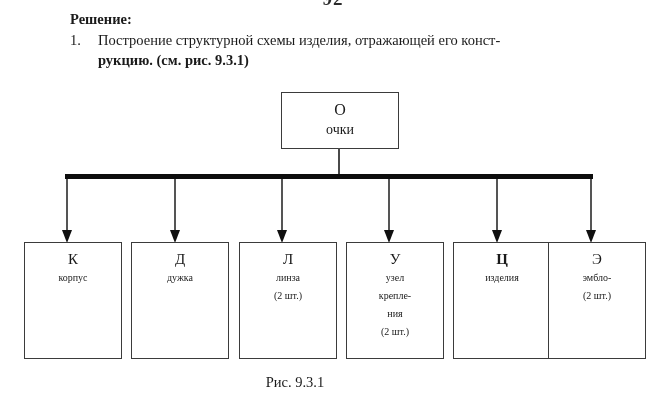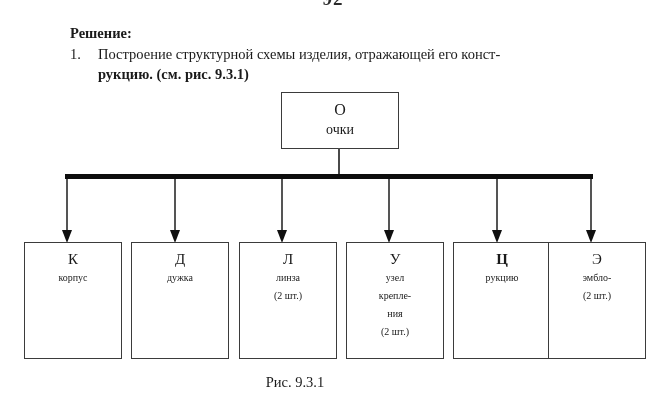--- a/index.html
+++ b/index.html
@@ -34,21 +34,21 @@
     font-size: 19px;
     font-weight: bold;
     color: #2b2b2b;
     letter-spacing: 1px;
   }
 
   
   #text-block {
     position: absolute;
     left: 70px;
-    top: 24px;
+    top: 10px;
     width: 560px;
   }
   .heading {
     font-size: 14.5px;
     font-weight: bold;
     line-height: 18px;
     margin: 0 0 2px 0;
   }
   .list-row {
     display: flex;
@@ -234,21 +234,21 @@
   <div class="node leaf-node" style="left:346px;">
     <div class="code">У</div>
     <div class="name">узел</div>
     <div class="name">крепле-</div>
     <div class="name">ния</div>
     <div class="name">(2 шт.)</div>
   </div>
 
   <div class="node leaf-node" style="left:453px;">
     <div class="code"><span class="squiggle">Ц</span></div>
-    <div class="name">рукцию</div>
+    <div class="name">изделия</div>
   </div>
 
   <div class="node leaf-node" style="left:548px;">
     <div class="code">Э</div>
     <div class="name">эмбло-</div>
     <div class="name">(2 шт.)</div>
   </div>
 
   <div id="figure-caption">Рис. 9.3.1</div>
 </div>

